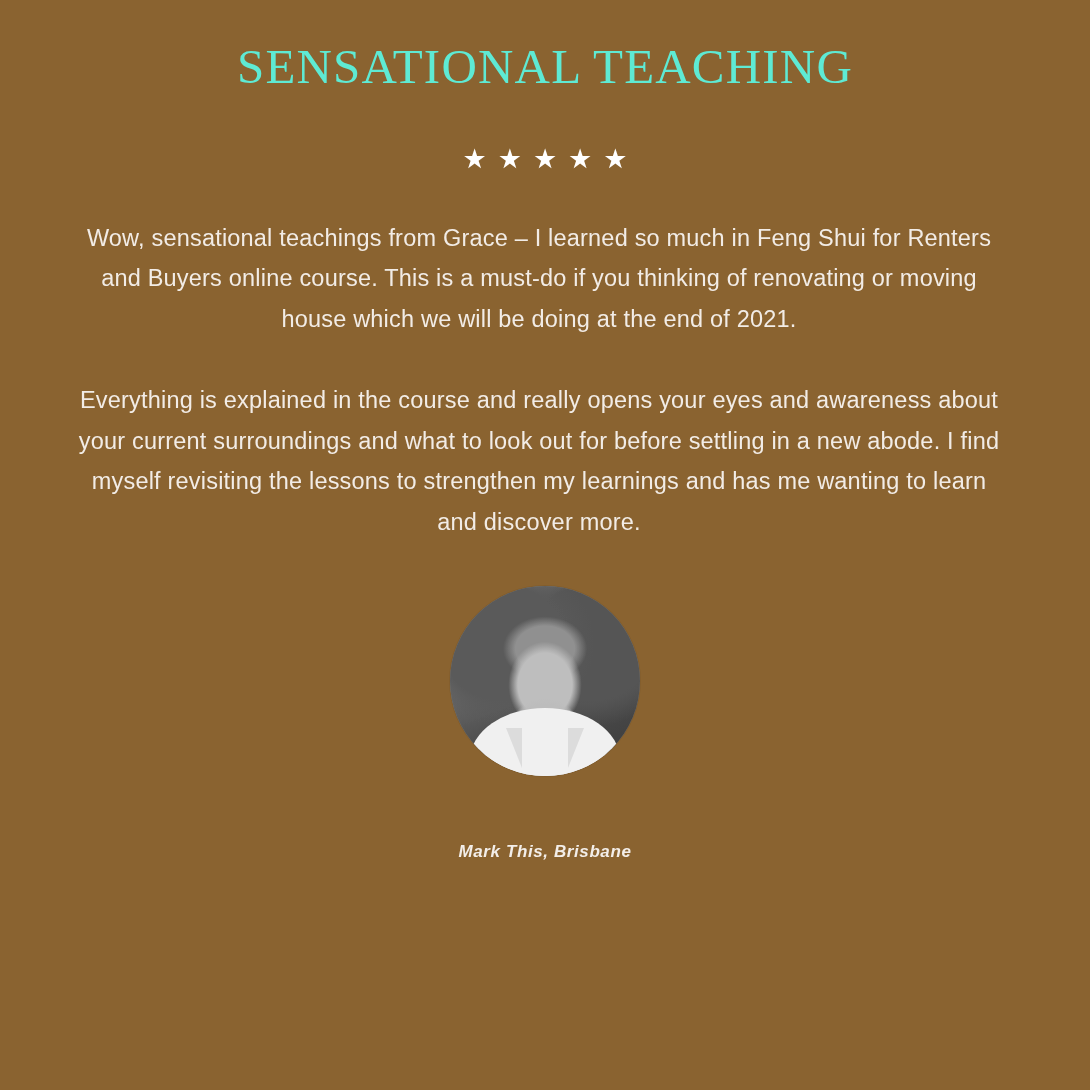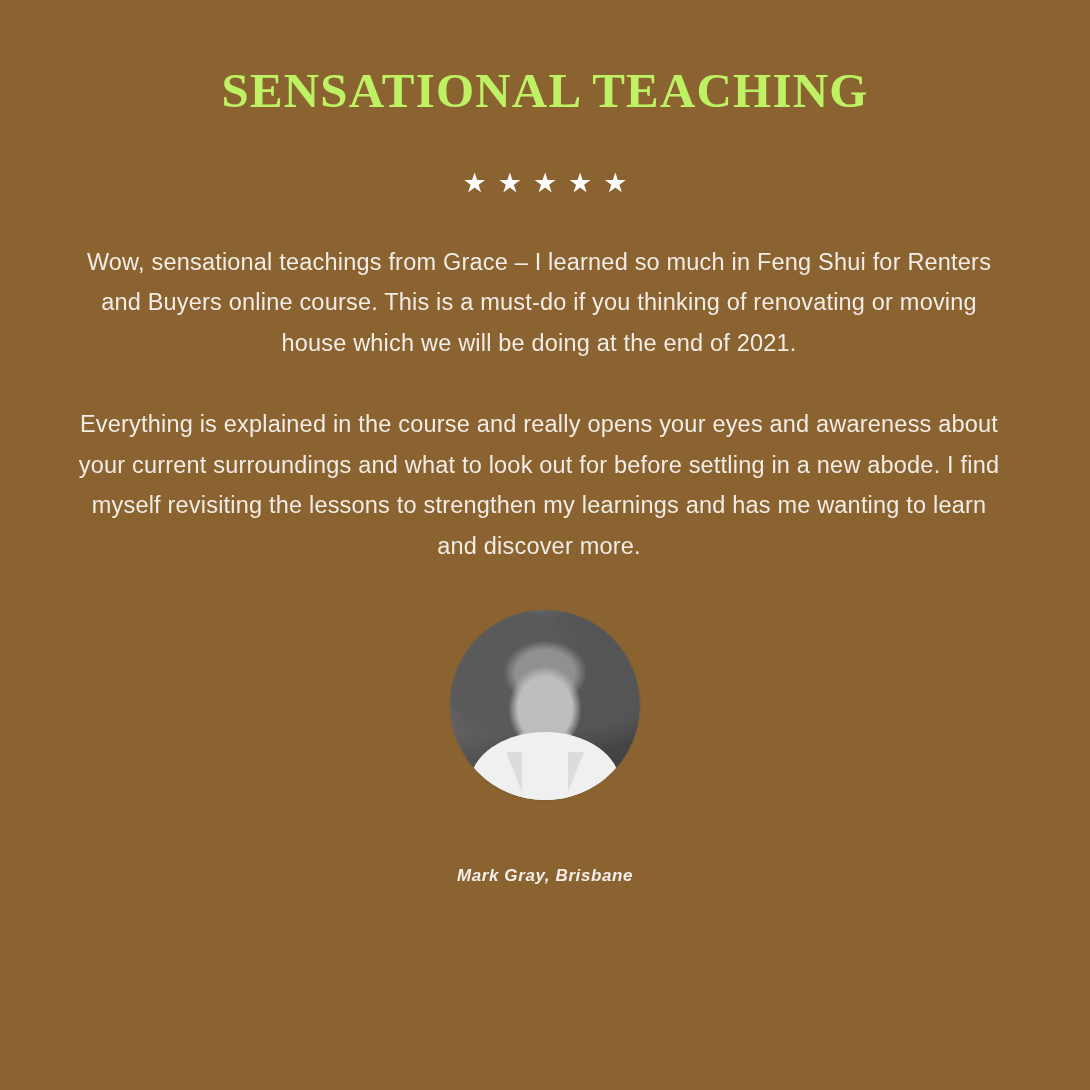--- a/index.html
+++ b/index.html
@@ -17,26 +17,26 @@
     width: 1090px;
     height: 1090px;
     box-sizing: border-box;
     display: flex;
     flex-direction: column;
     align-items: center;
     padding: 0;
   }
   .headline {
     margin: 0;
-    padding-top: 64px;
+    padding-top: 40px;
     font-family: "Liberation Serif", serif;
-    font-weight: bold;
+    font-weight: normal;
     font-size: 49px;
     letter-spacing: 1.2px;
-    color: #bef264;
+    color: #5eead4;
     text-align: center;
     line-height: 1.1;
   }
   .stars {
     margin-top: 52px;
     display: flex;
     gap: 11px;
     justify-content: center;
     align-items: center;
   }
@@ -155,15 +155,15 @@
   </div>
 
   <div class="avatar-wrap">
     <div class="avatar-photo"></div>
     <div class="avatar-neck"></div>
     <div class="avatar-shirt"></div>
     <div class="avatar-collar-l"></div>
     <div class="avatar-collar-r"></div>
   </div>
 
-  <div class="attribution">Mark Gray, Brisbane</div>
+  <div class="attribution">Mark This, Brisbane</div>
 
 </div>
 
 </body></html>

